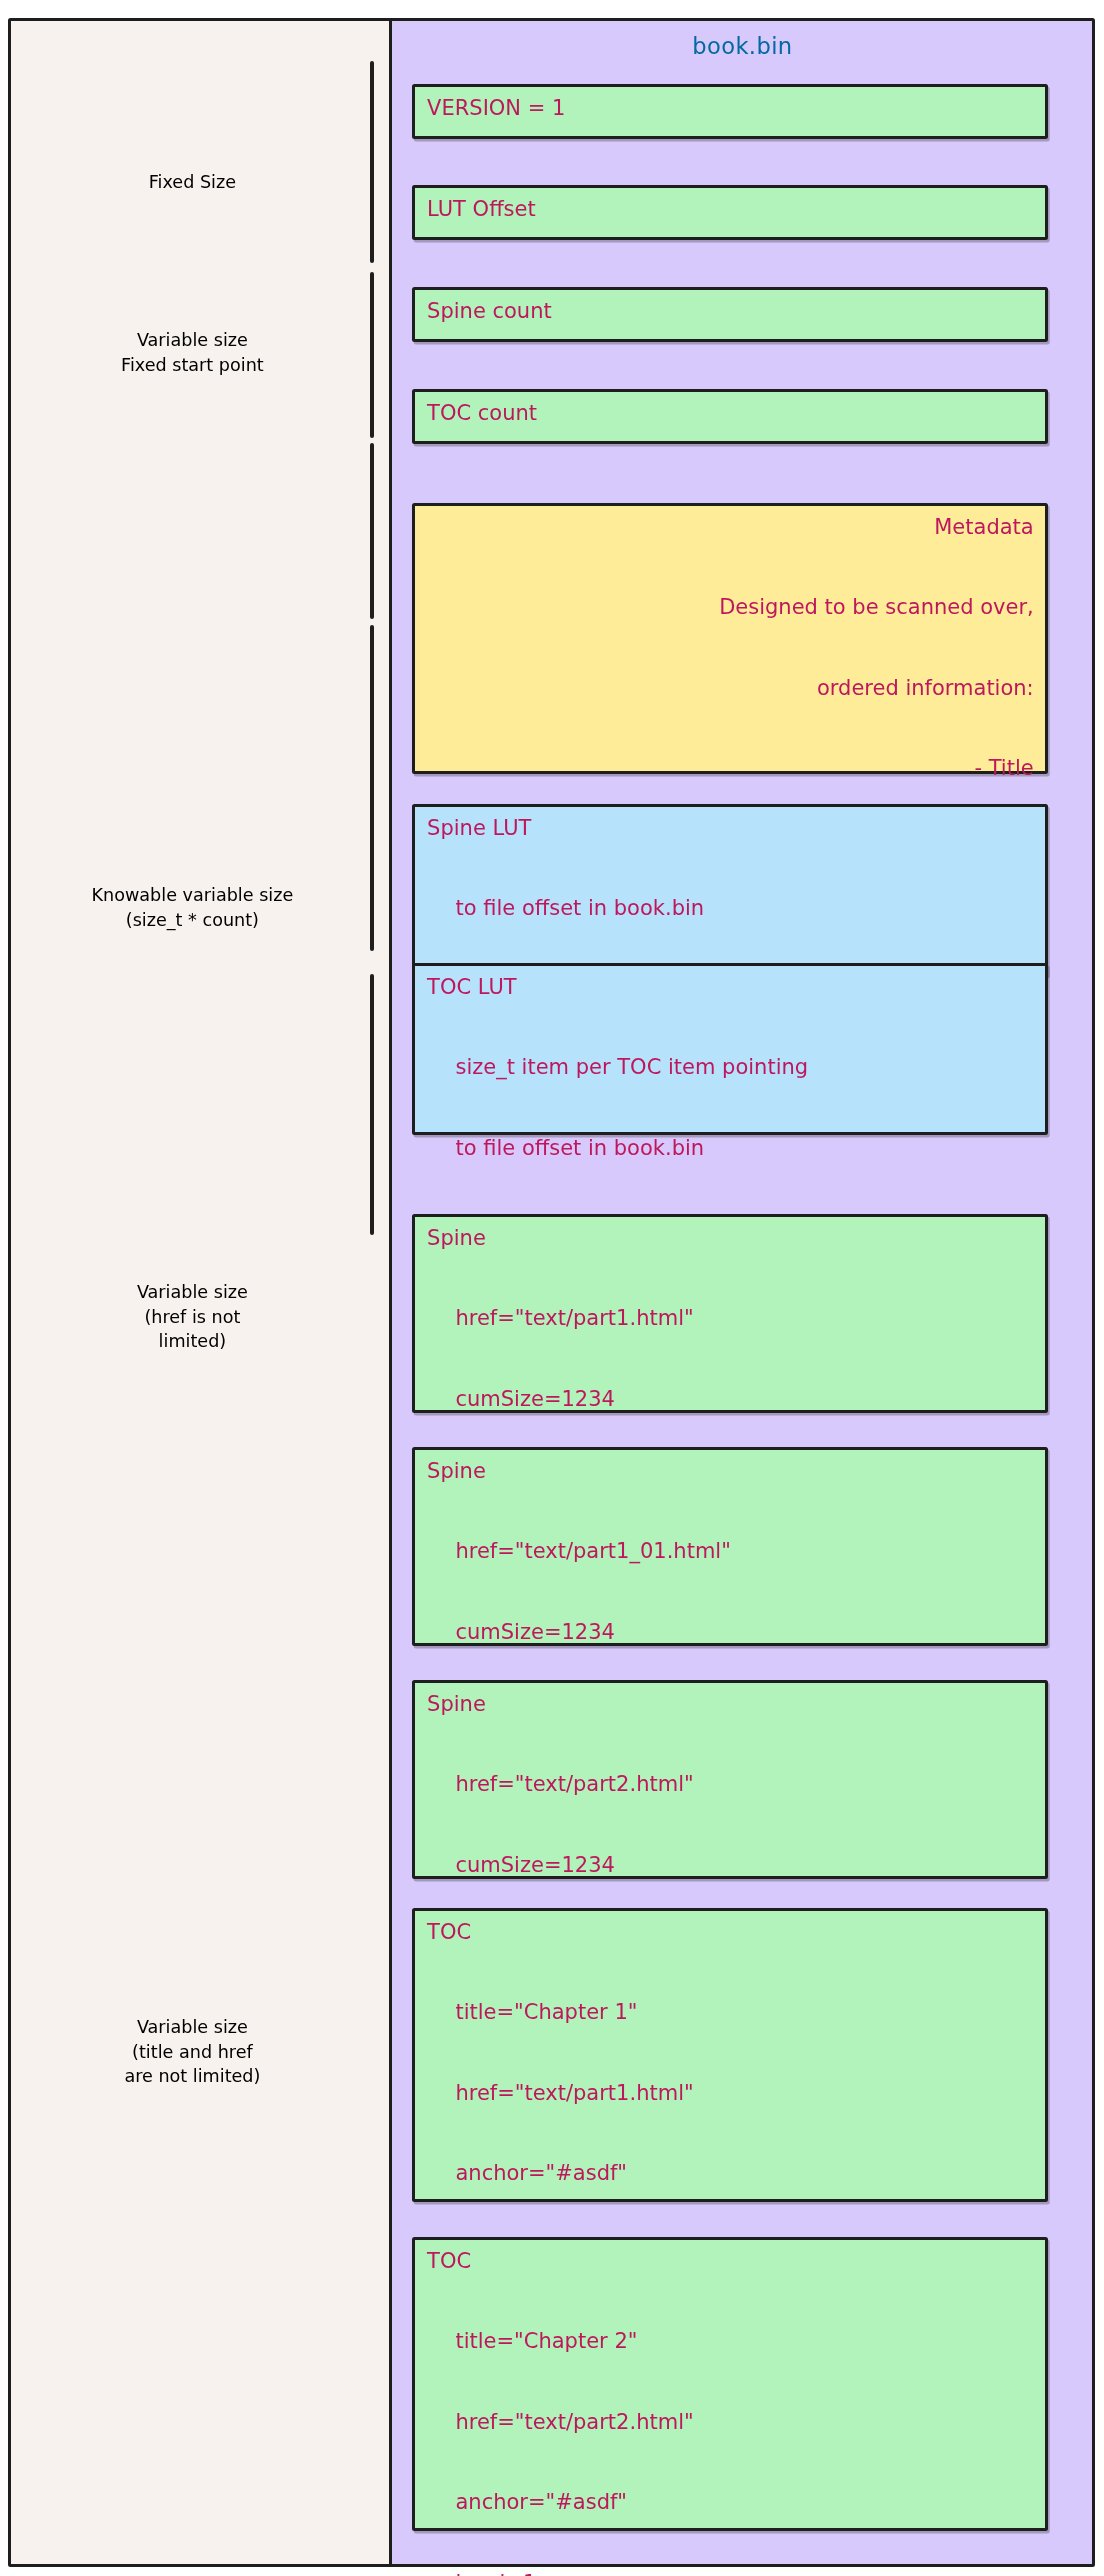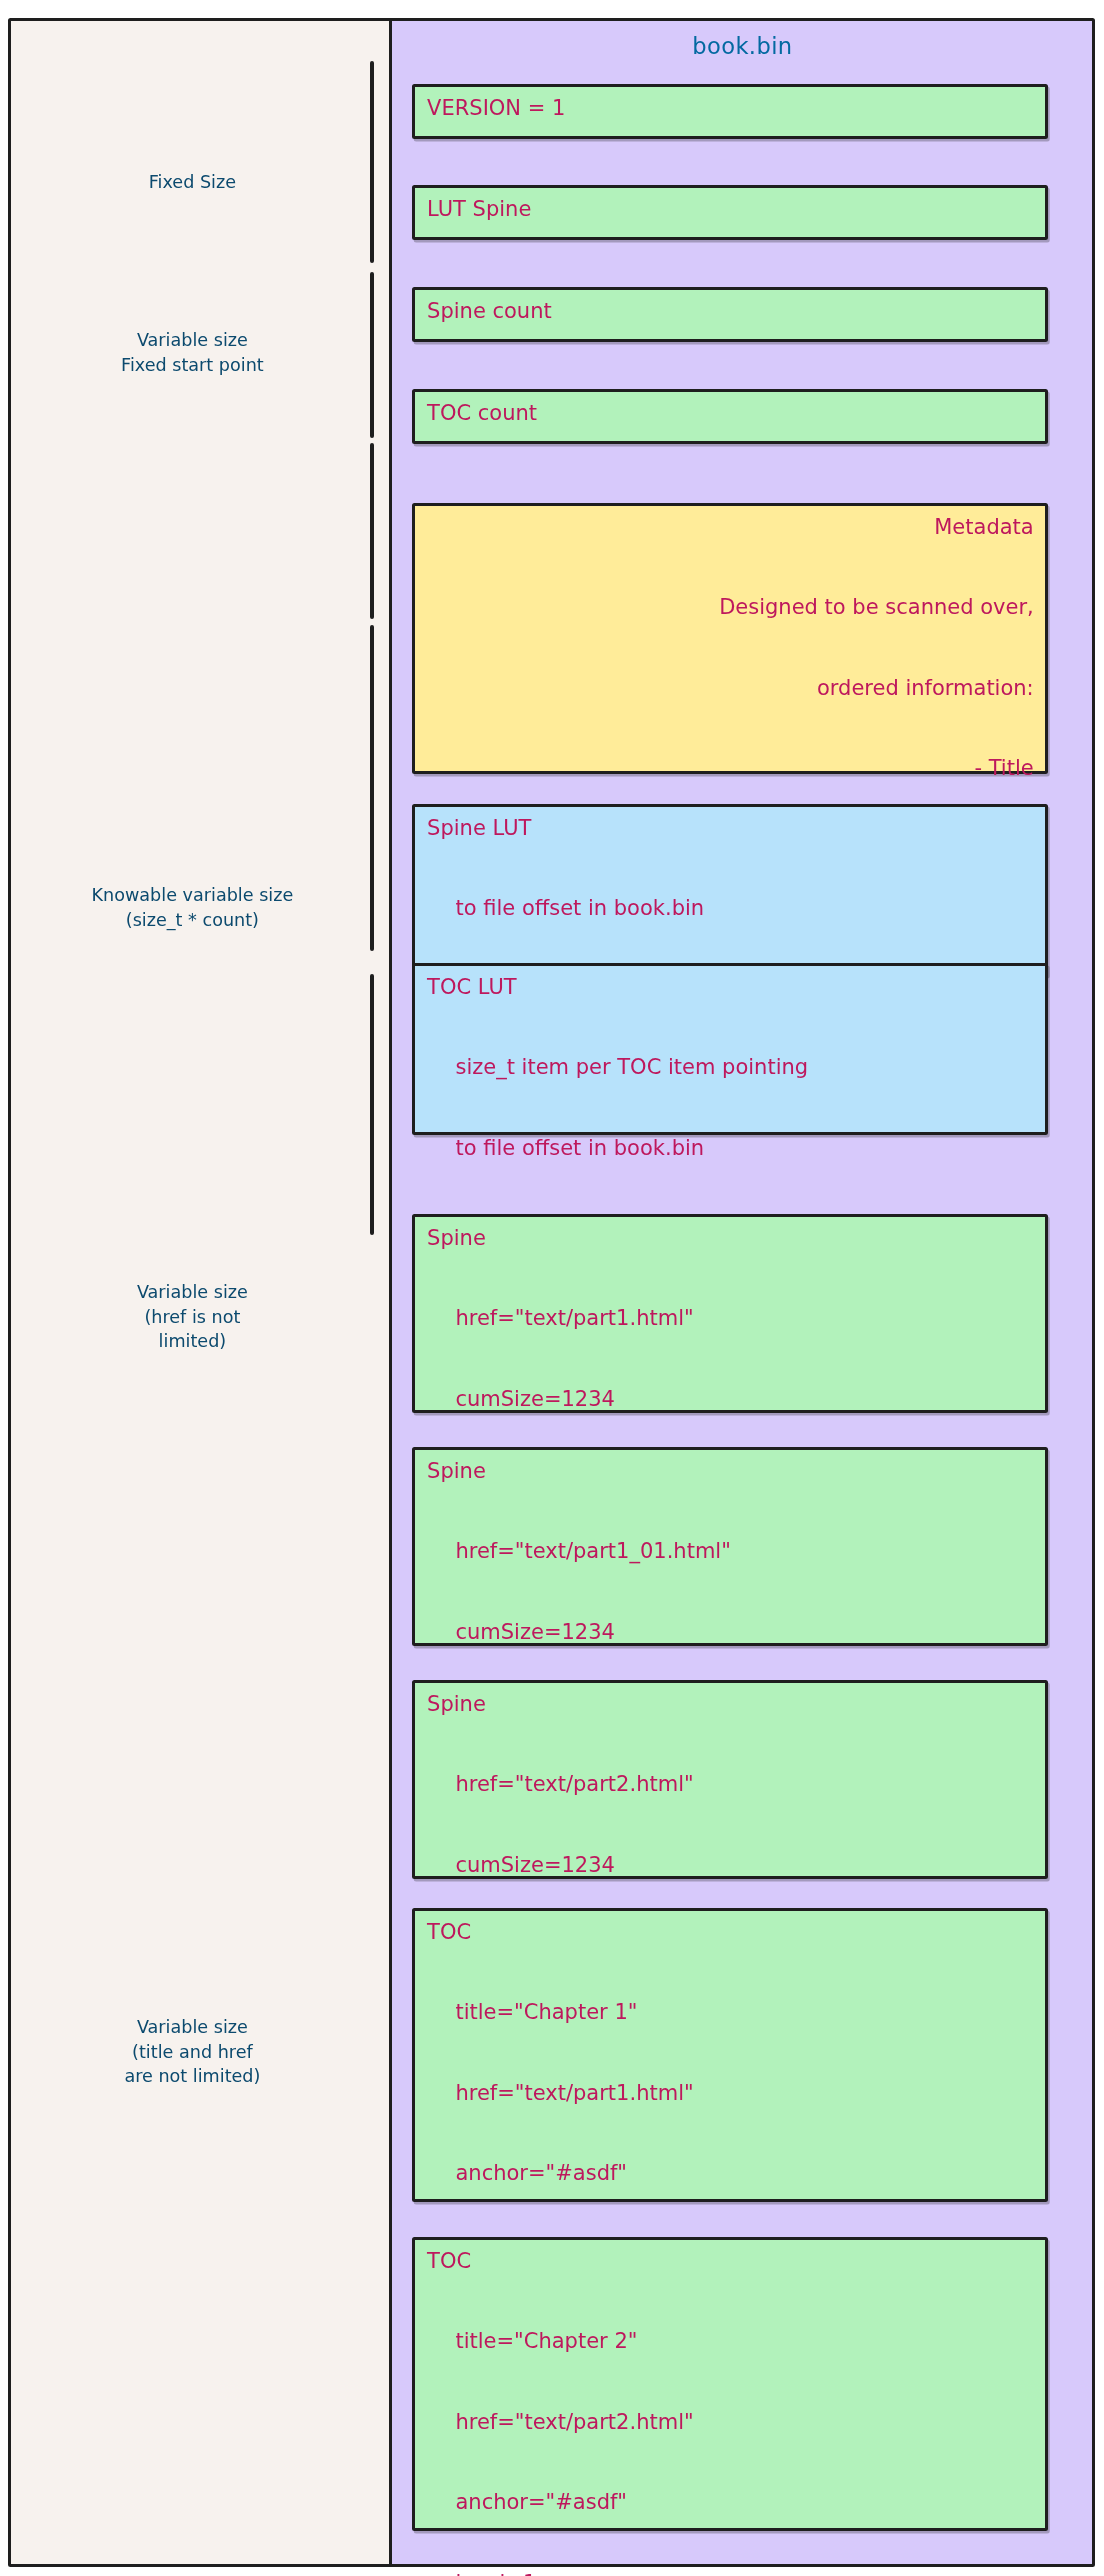--- a/index.html
+++ b/index.html
@@ -78,21 +78,21 @@
     border-radius:2.5px;
     right:15px;
   }
   .seclabel{
     position:absolute;
     right:38px;
     width:318px;
     text-align:center;
     font-size:17.6px;
     line-height:1.38;
-    color:#0c4a6e;
+    color:#000000;
     white-space:pre-line;
   }
 </style>
 </head>
 <body>
 
 <div id="stage">
   <div class="outer">
 
     <div class="left-col">
@@ -122,21 +122,21 @@
 
     <div class="right-col">
 
       <div class="panel-title">book.bin</div>
 
       <div class="box green" style="top:63px;height:55px;">
         <span class="hdr">VERSION = 1</span>
       </div>
 
       <div class="box green" style="top:164px;height:55px;">
-        <span class="hdr">LUT Spine</span>
+        <span class="hdr">LUT Offset</span>
       </div>
 
       <div class="box green" style="top:266px;height:55px;">
         <span class="hdr">Spine count</span>
       </div>
 
       <div class="box green" style="top:368px;height:55px;">
         <span class="hdr">TOC count</span>
       </div>
 

